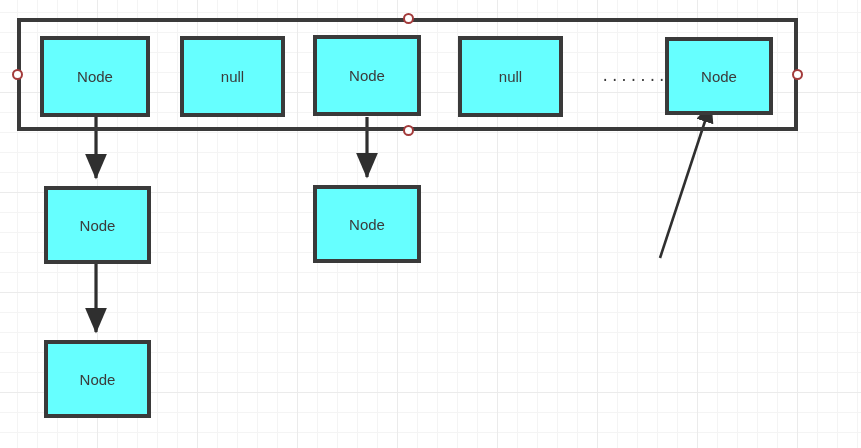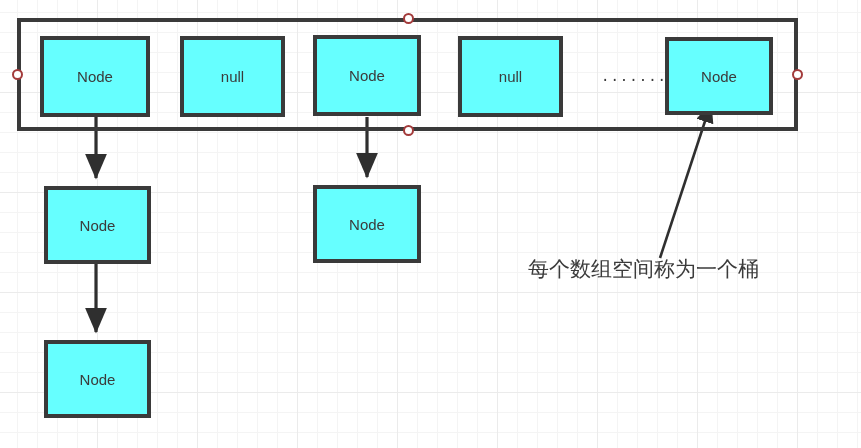--- a/index.html
+++ b/index.html
@@ -147,15 +147,14 @@
 
   <div class="cell" style="left:313px; top:185px; width:108px; height:78px;">
     <span>Node</span>
   </div>
 
   <div class="handle" style="left:403px; top:13px;"></div>
   <div class="handle" style="left:12px; top:69px;"></div>
   <div class="handle" style="left:792px; top:69px;"></div>
   <div class="handle" style="left:403px; top:125px;"></div>
 
-  <div class="annotation">每个数组空间称为一个桶</div>
 
 </div>
 
 </body></html>

